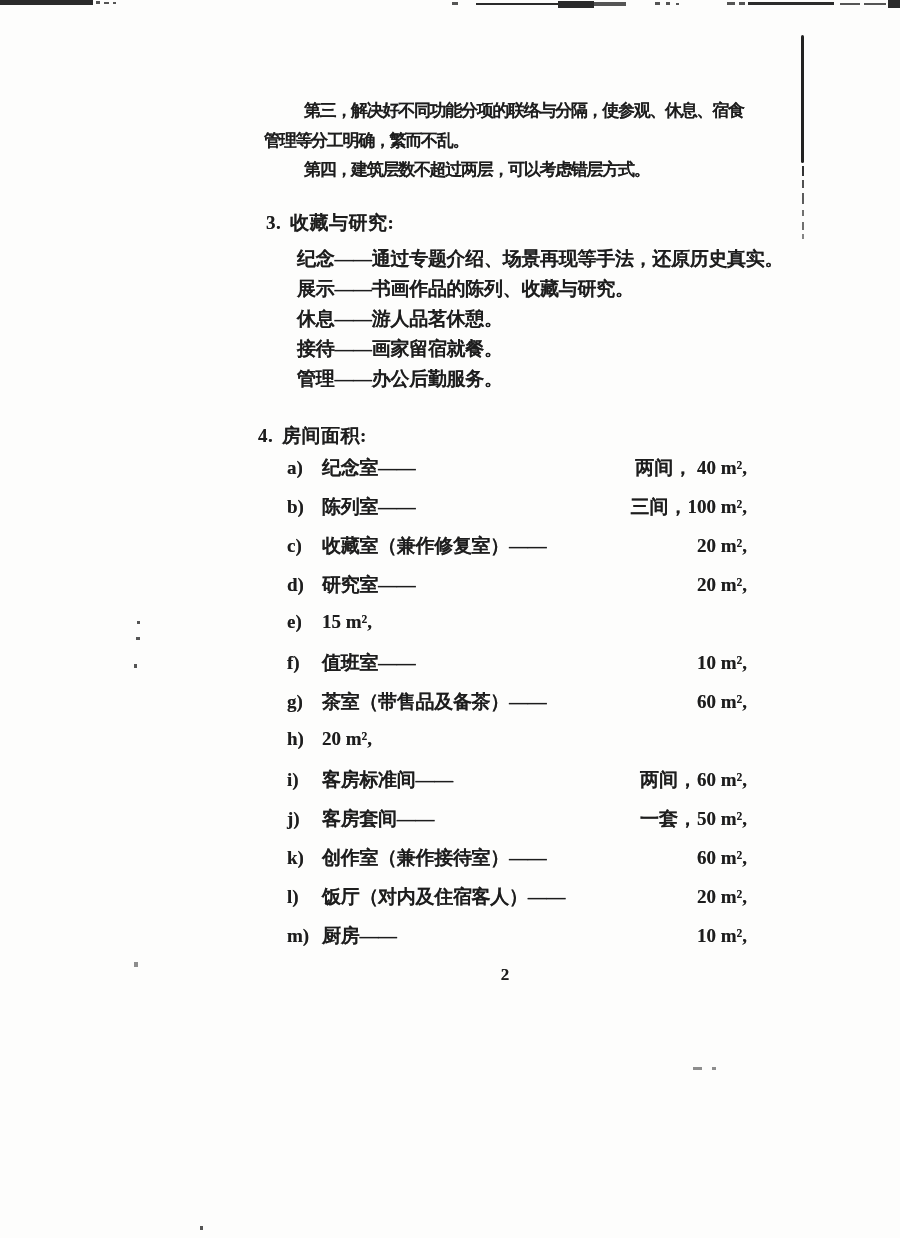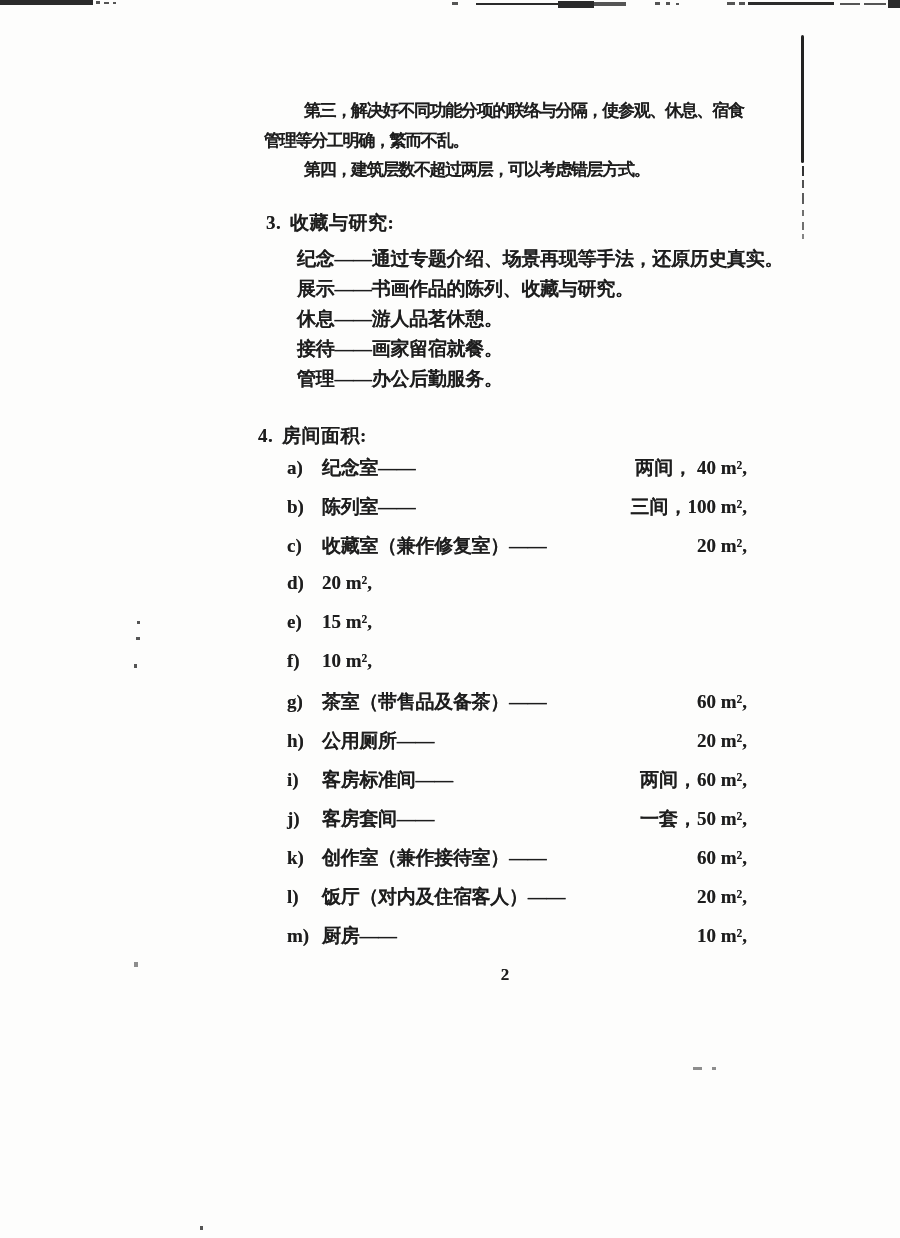--- a/index.html
+++ b/index.html
@@ -116,38 +116,39 @@
         <span class="rlabel">陈列室——</span>
         <span class="rvalue">三间，100 m²,</span>
       </div>
       <div class="row">
         <span class="letter">c)</span>
         <span class="rlabel">收藏室（兼作修复室）——</span>
         <span class="rvalue">20 m²,</span>
       </div>
       <div class="row">
         <span class="letter">d)</span>
+        <span class="rlabel">研究室——</span>
         <span class="rvalue">20 m²,</span>
       </div>
       <div class="row">
         <span class="letter">e)</span>
         <span class="rvalue">15 m²,</span>
       </div>
       <div class="row">
         <span class="letter">f)</span>
+        <span class="rlabel">值班室——</span>
         <span class="rvalue">10 m²,</span>
       </div>
       <div class="row">
         <span class="letter">g)</span>
         <span class="rlabel">茶室（带售品及备茶）——</span>
         <span class="rvalue">60 m²,</span>
       </div>
       <div class="row">
         <span class="letter">h)</span>
-        <span class="rlabel">公用厕所——</span>
         <span class="rvalue">20 m²,</span>
       </div>
       <div class="row">
         <span class="letter">i)</span>
         <span class="rlabel">客房标准间——</span>
         <span class="rvalue">两间，60 m²,</span>
       </div>
       <div class="row">
         <span class="letter">j)</span>
         <span class="rlabel">客房套间——</span>

